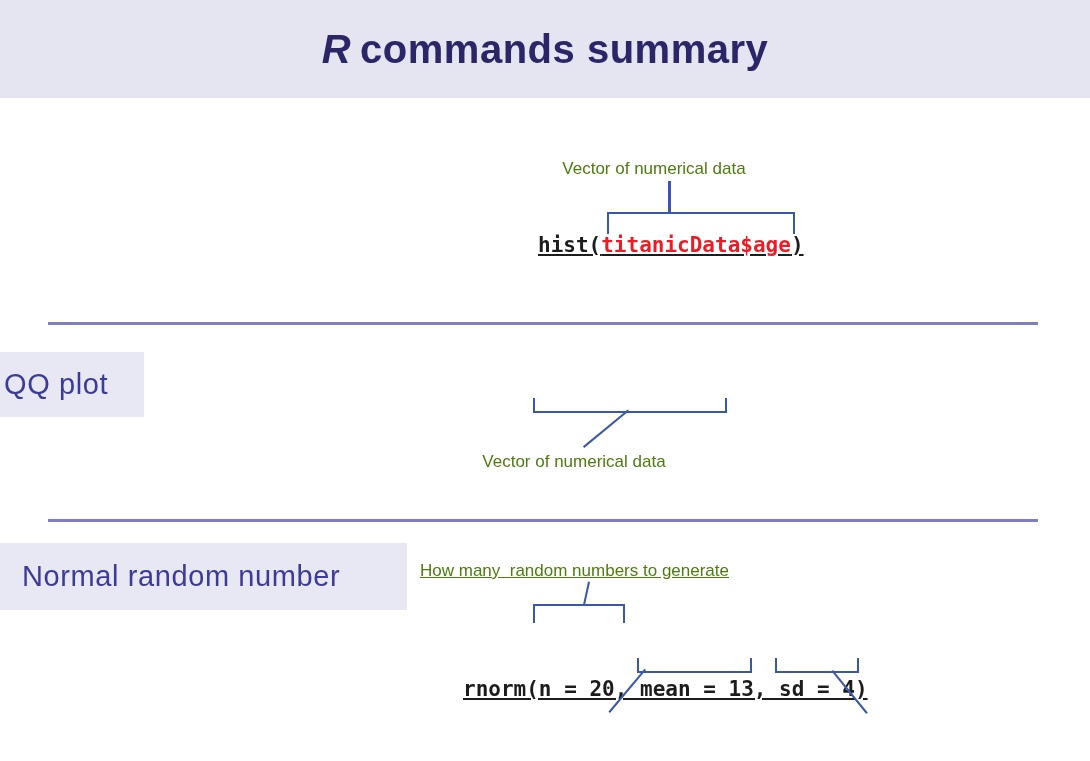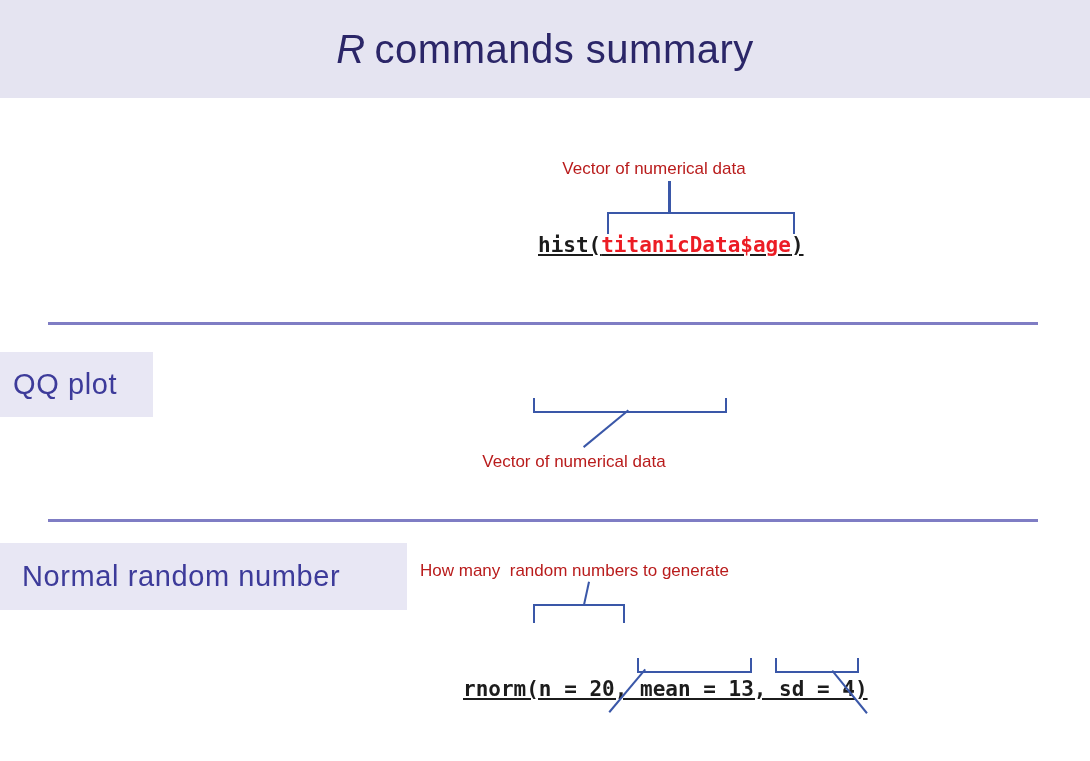--- a/index.html
+++ b/index.html
@@ -5,34 +5,34 @@
   html,body{margin:0;padding:0;background:#ffffff;}
   #canvas{
     position:relative; width:1090px; height:761px; overflow:hidden;
     background:#ffffff; font-family:"Liberation Sans", sans-serif;
   }
   
   .header{
     position:absolute; left:0; top:0; width:1090px; height:98px;
     background:#e5e4f1; display:flex; align-items:center; justify-content:center;
   }
-  .title{ font-size:40px; font-weight:400; color:#2b2668; letter-spacing:0.5px;}
+  .title{ font-size:40px; font-weight:700; color:#2b2668; letter-spacing:0.5px;}
   .title .r{ font-style:italic; }
   .title .rest{ margin-left:9px; }
   
   .label-box{
     position:absolute; left:0; background:#e8e7f4; color:#3d3b9a;
     font-size:29px; letter-spacing:0.6px; display:flex; align-items:center;
   }
   .box1{ top:160px; width:272px; height:62px; padding-left:22px; }
-  .box2{ top:352px; width:140px; height:65px; padding-left:13px; }
+  .box2{ top:352px; width:140px; height:65px; padding-left:4px; }
   .box3{ top:543px; width:385px; height:67px; padding-left:22px; }
   
   .anno{
-    position:absolute; color:#b91c1c; font-size:17px; line-height:20px;
+    position:absolute; color:#4d7c0f; font-size:17px; line-height:20px;
     text-align:center; white-space:pre;
   }
   
   .code{
     position:absolute; font-family:"DejaVu Sans Mono","Liberation Mono",monospace;
     font-size:21px; font-weight:bold; color:#1c1c1c; line-height:24px; white-space:pre;text-decoration:underline;
   }
   .code .red{ color:#ec1c24; }
   
   .bracket-down{ 
@@ -77,21 +77,21 @@
   <div class="diag" style="left:629px; top:411px; width:58px; transform:rotate(140.5deg);"></div>
 
   <div class="anno" style="left:474px; top:452px; width:200px;">Vector of numerical data</div>
 
   <div class="divider" style="top:519px;"></div>
 
   <div class="label-box box3">
     <span>Normal random number</span>
   </div>
 
-  <div class="anno" style="left:420px; top:561px; text-align:right;">How many  random numbers to generate</div>
+  <div class="anno" style="left:420px; top:561px; text-align:right;text-decoration:underline;">How many  random numbers to generate</div>
 
   <div class="diag" style="left:590px; top:582px; width:23px; transform:rotate(102.3deg);"></div>
 
   <div class="bracket-down" style="left:533px; top:604px; width:88px; height:17px;"></div>
 
   <div class="code" style="left:463px; top:633px;margin-top:44px;"><span>rnorm(n = 20, mean = 13, sd = 4)</span></div>
 
   <div class="bracket-up" style="left:637px; top:658px; width:111px; height:13px;"></div>
 
   <div class="bracket-up" style="left:775px; top:658px; width:80px; height:13px;"></div>

